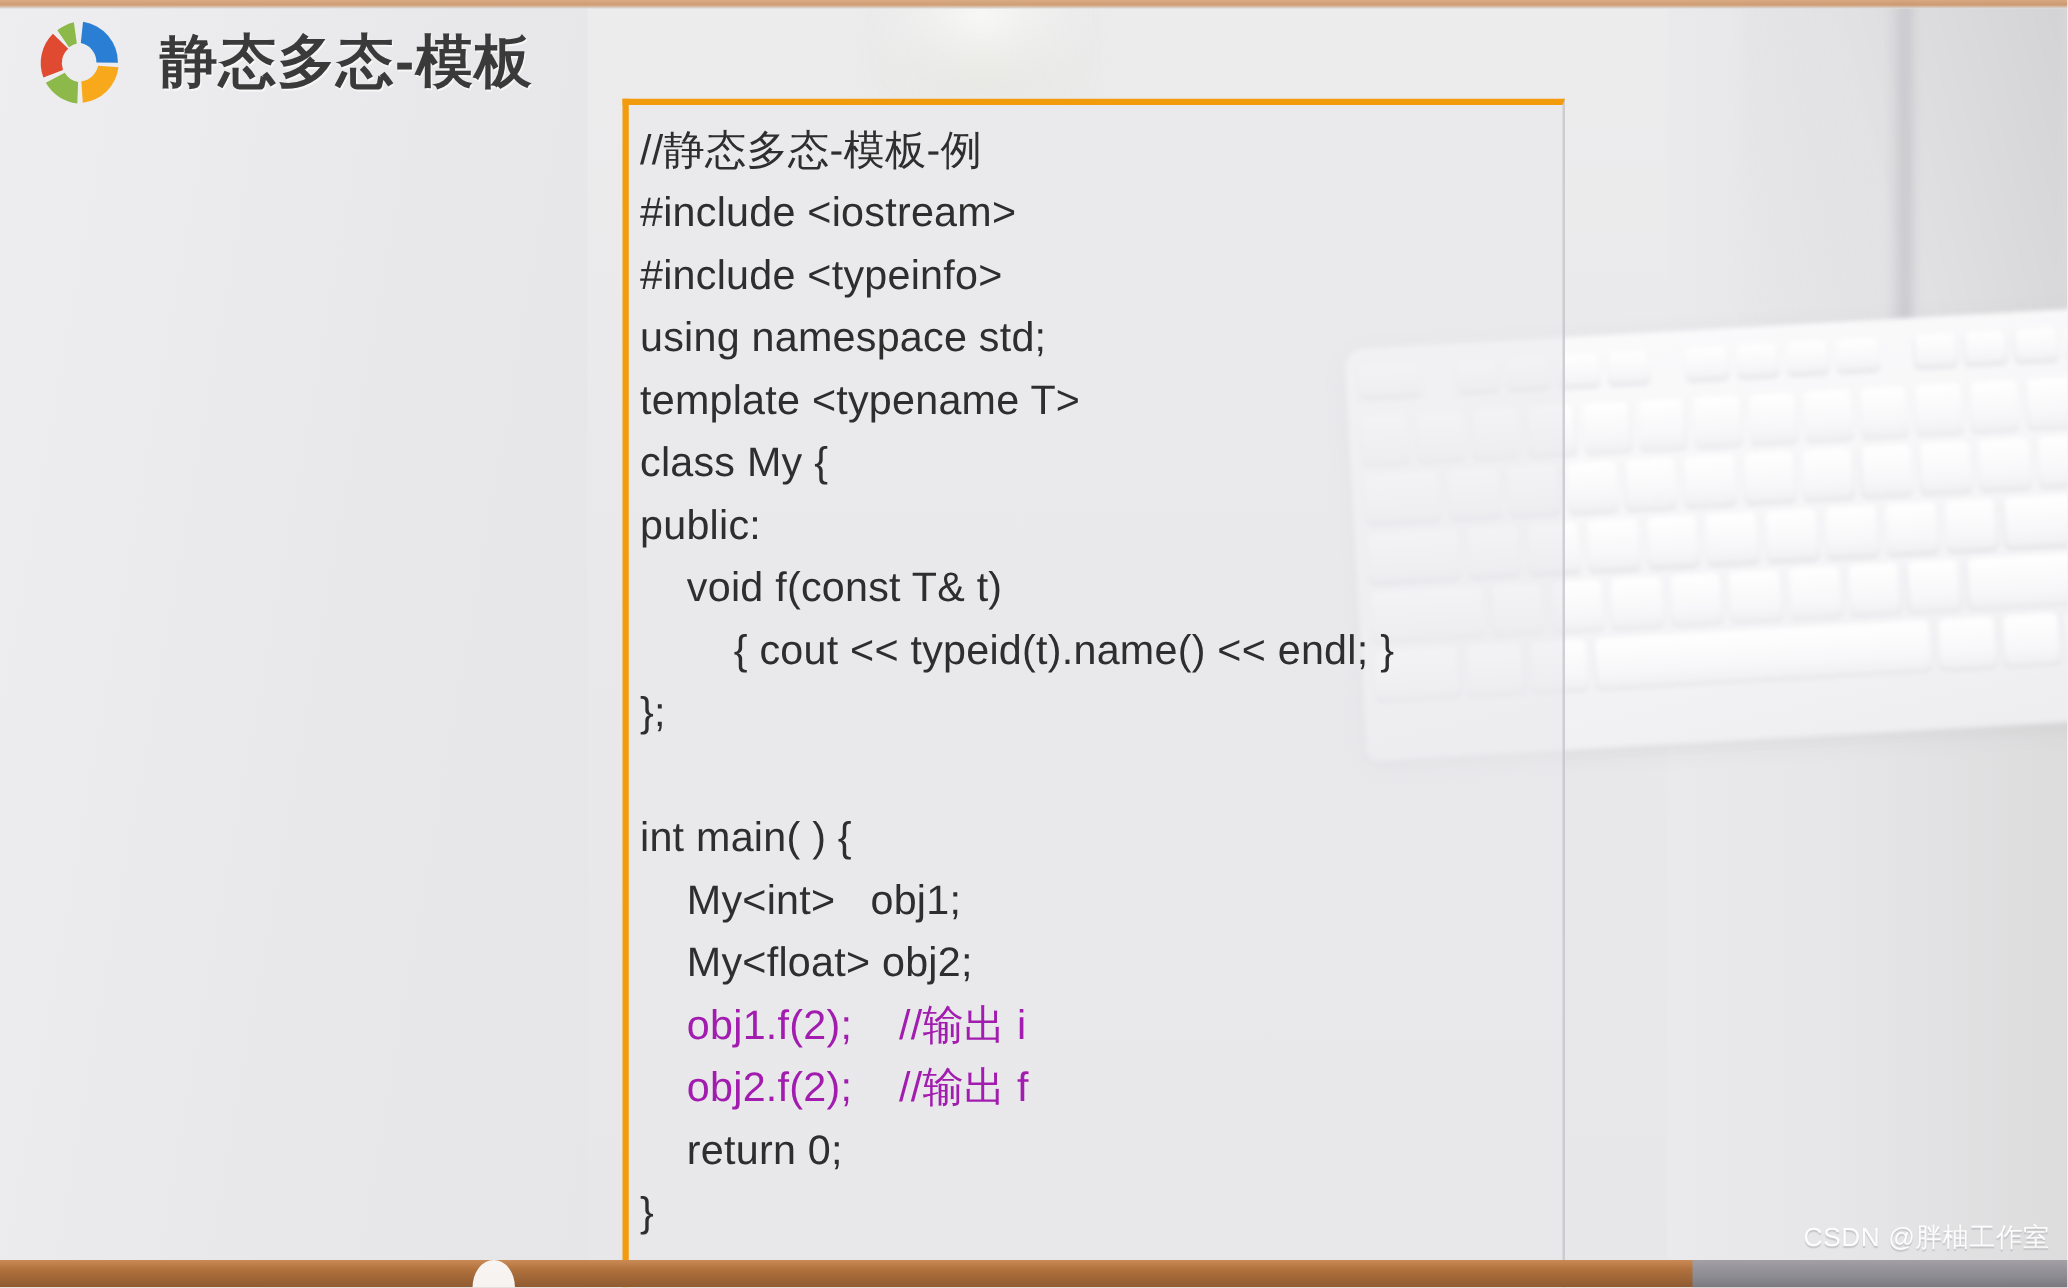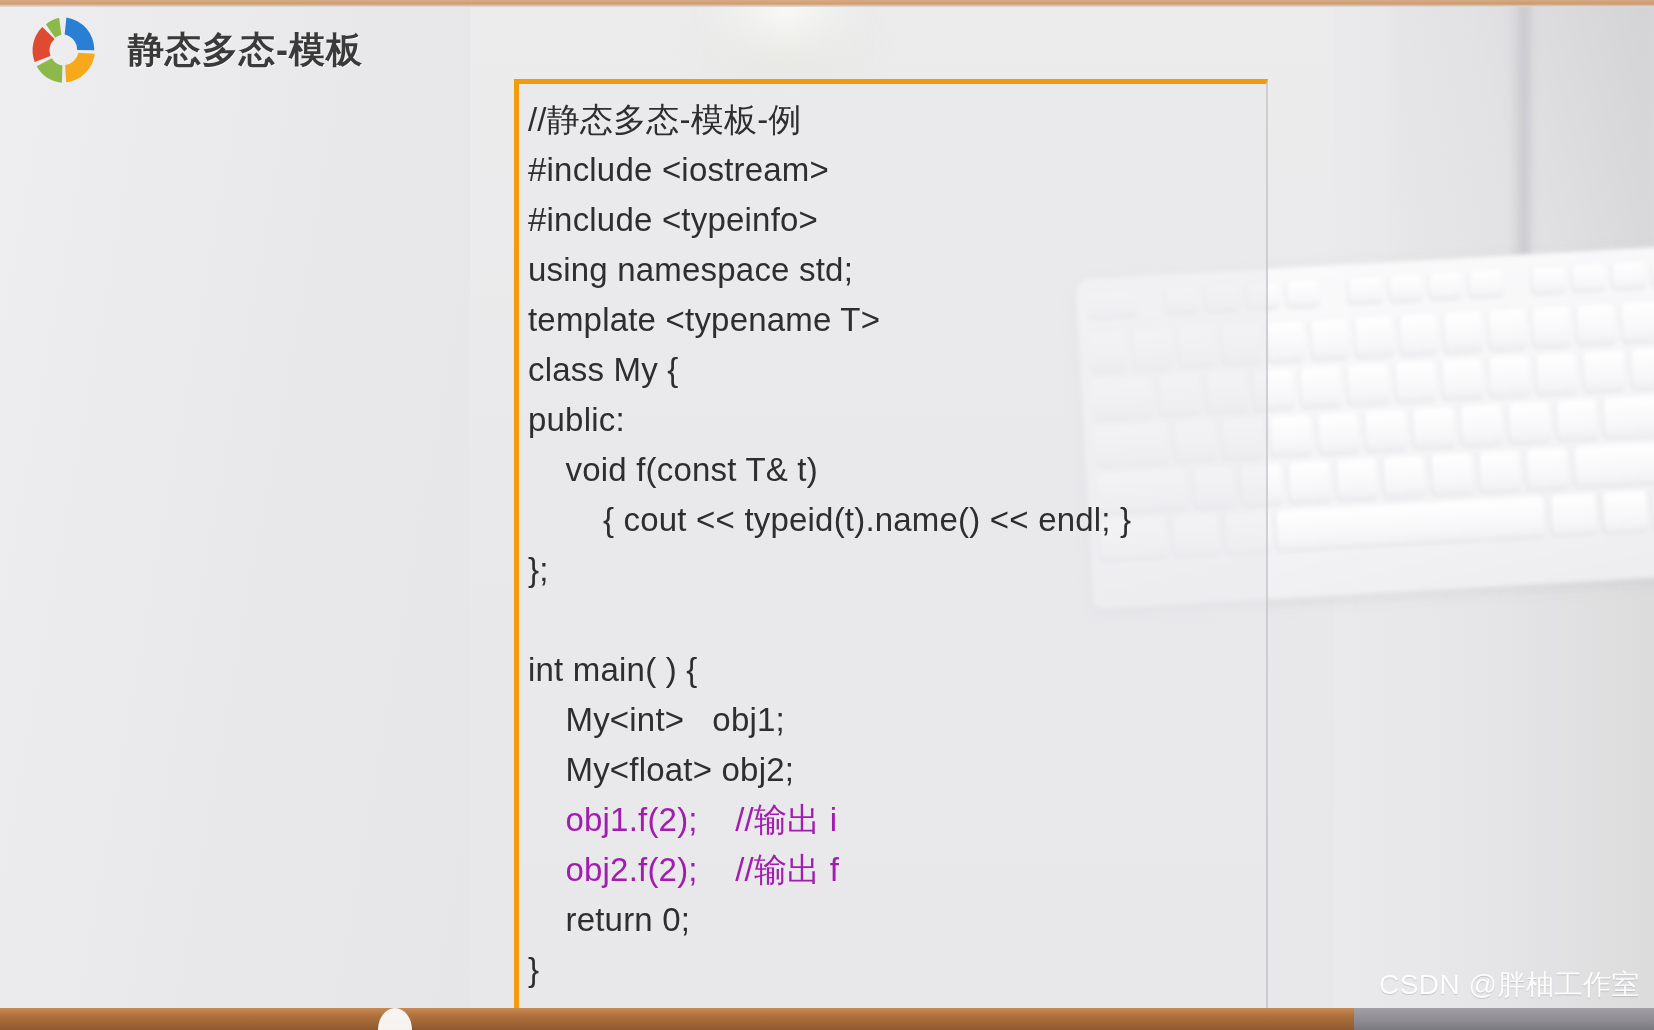--- a/index.html
+++ b/index.html
@@ -137,61 +137,60 @@
     padding-left: 24px;
     box-sizing: border-box;
   }
   .logo {
     width: 78px; height: 78px;
     flex: 0 0 78px;
     position: relative;
   }
   .logo svg { display: block; }
   .page-title {
-    font-size: 36px;
+    font-size: 46px;
     font-weight: bold;
     color: #3a3a3a;
     letter-spacing: 1px;
     white-space: nowrap;
     text-shadow: 1px 1px 0 rgba(255,255,255,.6);
   }
 
   
   .code-panel {
     position: absolute;
     left: 498px; top: 79px;
     width: 754px; height: 951px;
     box-sizing: border-box;
     border-left: 5px solid #f29b0c;
     border-top: 5px solid #f29b0c;
     border-right: 2px solid rgba(180,180,186,.55);
     border-bottom: none;
     background: rgba(234,234,236,.55);
-    margin-left: 16px;
   }
   .code {
     position: absolute;
     left: 9px; top: 11px;
     right: 0;
     font-family: "Liberation Sans", "DejaVu Sans", sans-serif;
     font-size: 33px;
     line-height: 50px;
     color: #2e2e2e;
     white-space: pre;
     letter-spacing: .2px;
   }
   .code .ln { display: block; height: 50px; }
   .code .ln.blank { height: 50px; }
   .code .ln.blue { color: #a21caf; }
 
   
   .watermark {
     position: absolute;
     right: 14px; bottom: 26px;
-    font-size: 28px;
+    font-size: 21px;
     color: #ffffff;
     opacity: .92;
     text-shadow: 0 1px 1px rgba(120,120,128,.35);
     letter-spacing: .5px;
     white-space: nowrap;
   }
 </style>
 </head>
 <body>
 

